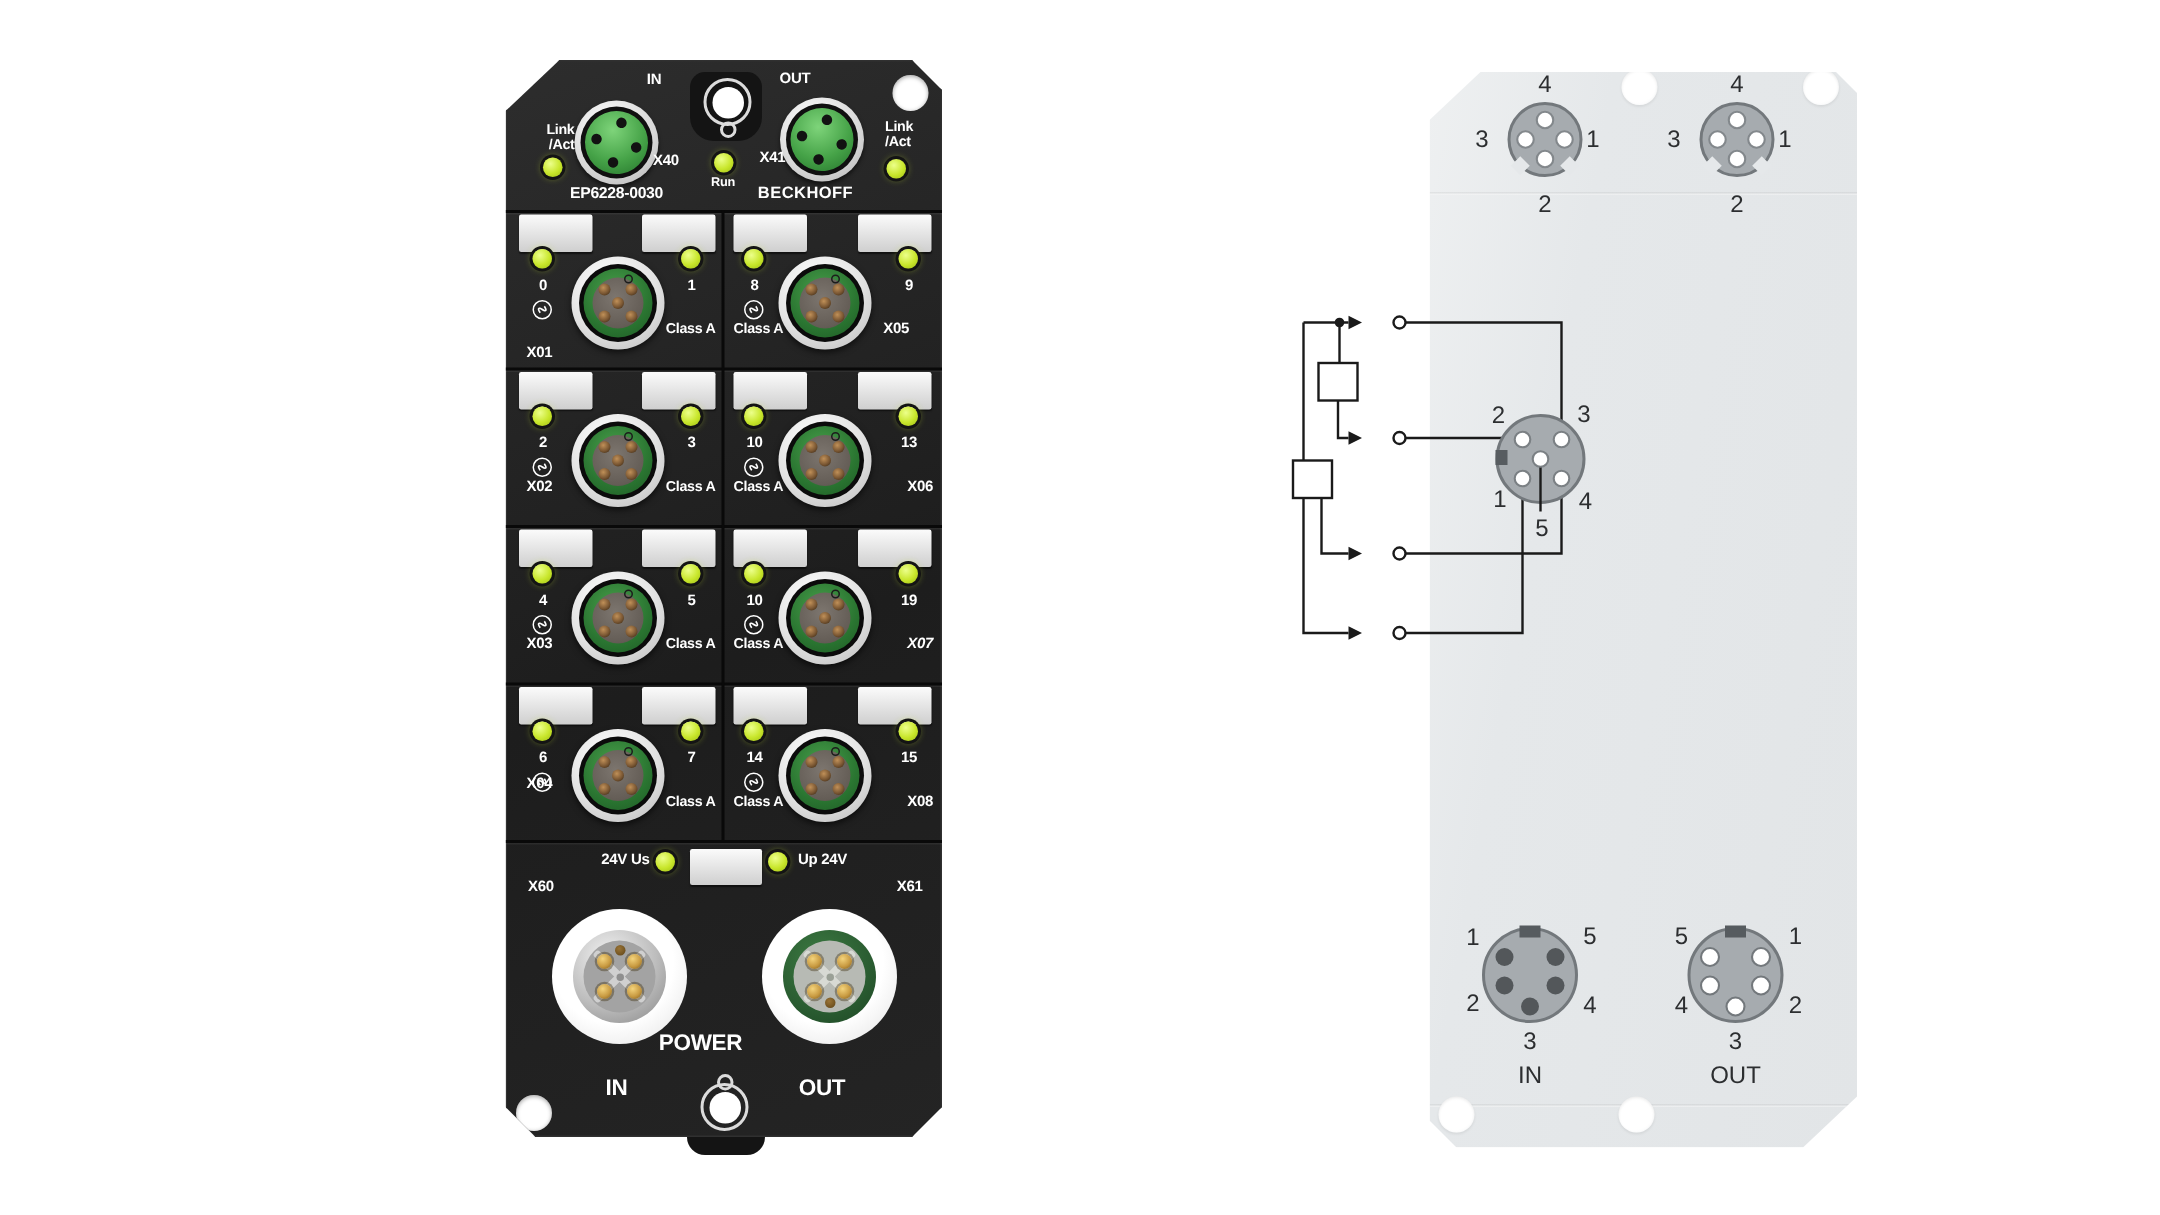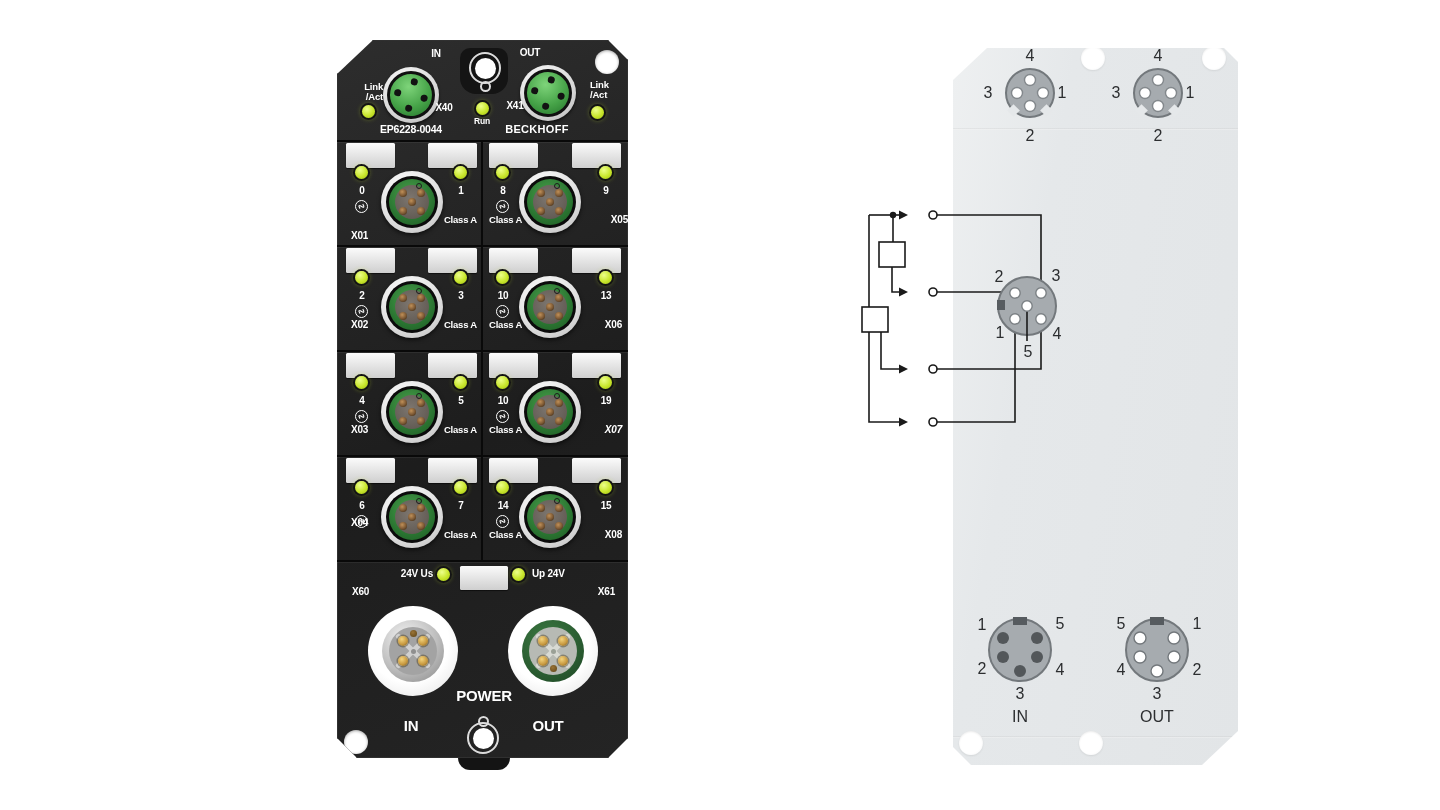--- a/index.html
+++ b/index.html
@@ -144,21 +144,21 @@
     <div class="t f9" style="left:253px;top:40px;width:24px;">
       <span>Link</span><br><span>/Act</span>
     </div>
     <div class="led" style="left:253.5px;top:65.5px;"></div>
 
     <div class="t f10 ctr" style="left:107px;top:62px;">X40</div>
     <div class="t f10 ctr" style="left:178px;top:60px;">X41</div>
     <div class="led" style="left:138.5px;top:61.5px;"></div>
     <div class="t f85 ctr" style="left:145px;top:77px;">Run</div>
 
-    <div class="t f10 ctr" style="left:74px;top:84px;font-size:10.5px;">EP6228-0044</div>
+    <div class="t f10 ctr" style="left:74px;top:84px;font-size:10.5px;">EP6228-0030</div>
     <div class="t f11 ctr" style="left:200px;top:83px;letter-spacing:.3px;">BECKHOFF</div>
 
     <div class="sep" style="top:100px;"></div>
       <div class="sep" style="top:205px;"></div>
     <div class="sep" style="top:310px;"></div>
       <div class="sep" style="top:415px;"></div>
     <div class="sep" style="top:520px;"></div>
     <div class="vdiv"></div>
 
     <div style="position:absolute;left:0;top:100px;width:291px;height:105px;">
@@ -191,21 +191,21 @@
         <div class="plate" style="left:7px;"></div>
         <div class="plate" style="left:90px;"></div>
         <div class="led" style="left:14px;top:26px;"></div>
         <div class="led" style="left:117px;top:26px;"></div>
         <div class="t f10 ctr" style="left:21px;top:45px;">8</div>
         <div class="t f10 ctr" style="left:124px;top:45px;">9</div>
         <div class="iol" style="left:14px;top:60px;">
             <span>∿</span>
           </div>
         <div class="t f9" style="left:7px;top:75px;">Class A</div>
-        <div class="t f10" style="right:0;top:74px;">X05</div>
+        <div class="t f10" style="right:22px;top:74px;">X05</div>
         <div class="m12" style="left:37px;top:31px;">
           <div class="gap"></div>
             <div class="green"></div>
           <div class="face">
               <i class="pin" style="left:13px;top:13px;"></i>
               <i class="pin" style="left:4px;top:4px;"></i>
               <i class="pin" style="left:22px;top:4px;"></i>
               <i class="pin" style="left:4px;top:22px;"></i>
               <i class="pin" style="left:22px;top:22px;"></i>
               <i class="notch"></i>
@@ -402,21 +402,21 @@
           <i class="bar b2"></i>
         <i class="gold" style="left:9px;top:9px;"></i>
           <i class="gold" style="left:29px;top:9px;"></i>
         <i class="gold" style="left:9px;top:29px;"></i>
           <i class="gold" style="left:29px;top:29px;"></i>
         <i class="toppin"></i>
           <i class="cdot"></i>
       </div>
     </div>
 
-    <div class="t f15 ctr" style="left:147px;top:648px;">POWER</div>
+    <div class="t f15 ctr" style="left:130px;top:648px;">POWER</div>
     <div class="t f15 ctr" style="left:74px;top:678px;">IN</div>
     <div class="t f15 ctr" style="left:211px;top:678px;">OUT</div>
 
     <div class="hook" style="left:140.5px;top:675.5px;"></div>
     <div class="ring" style="left:130px;top:682px;"></div>
     <div class="ringfill" style="left:135.5px;top:687.5px;"></div>
   </div>
 
   <div class="panel">
     <div class="capline" style="top:80px;"></div>

